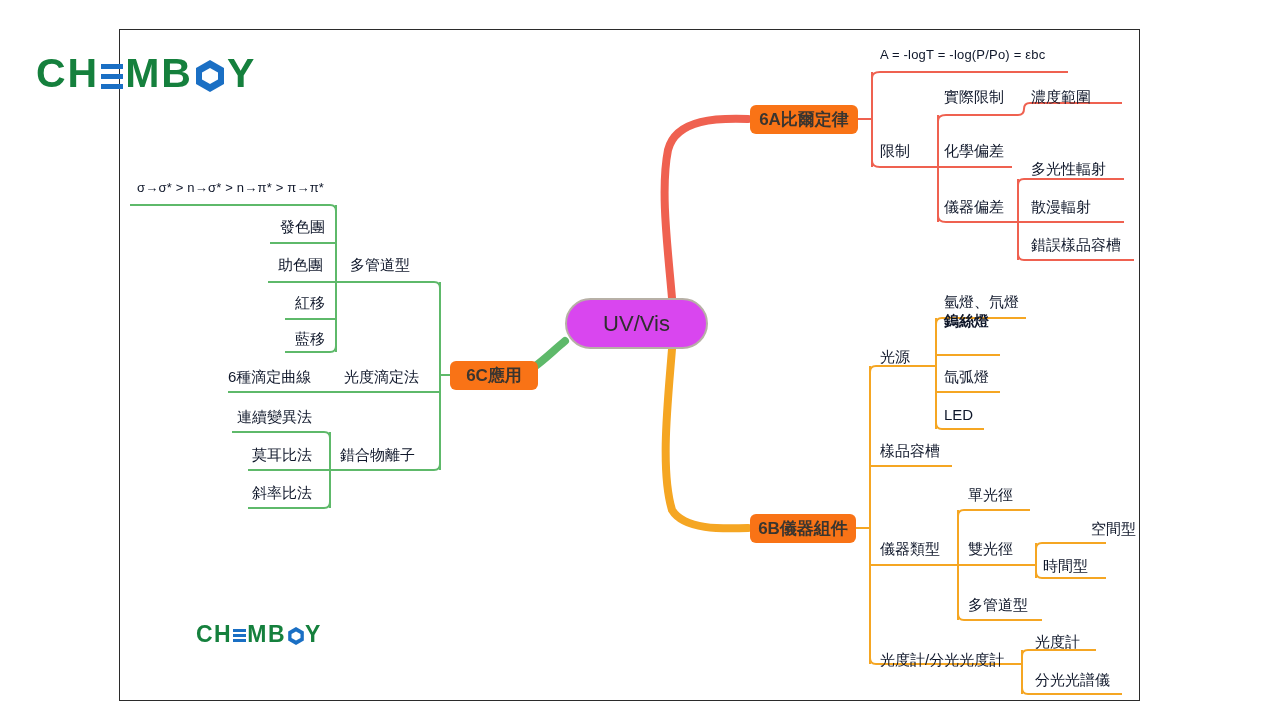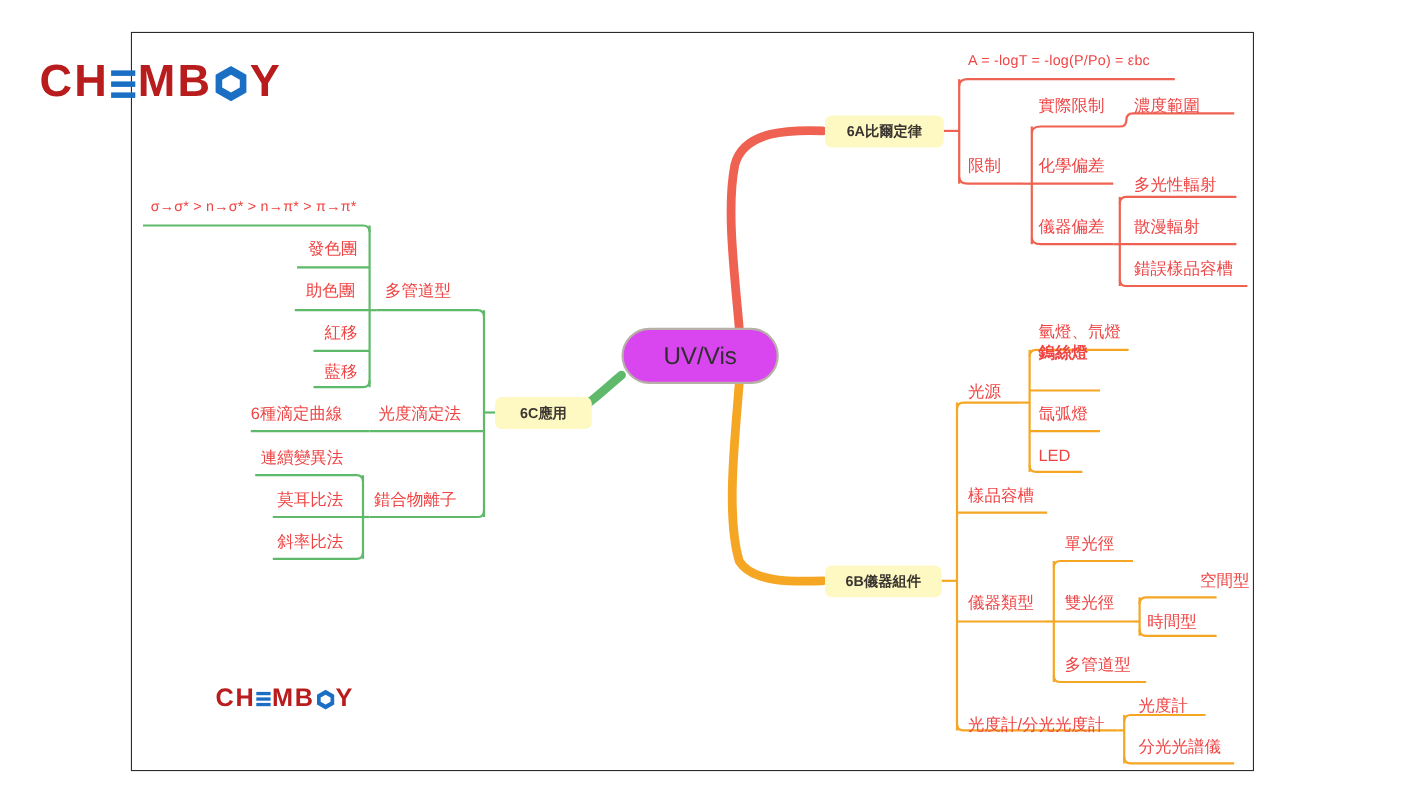--- a/index.html
+++ b/index.html
@@ -6,44 +6,44 @@
   body{width:1280px;height:720px;position:relative;overflow:hidden;
        font-family:"Liberation Sans","DejaVu Sans",sans-serif;color:#3c3c3c;}
 
   #canvas{position:absolute;inset:0;width:1280px;height:720px;}
 
   
   .frame{position:absolute;left:119px;top:29px;width:1021px;height:672px;
          border:1.5px solid #2b2b2b;box-sizing:border-box;background:transparent;}
 
   
-  .logo{position:absolute;font-weight:bold;letter-spacing:1px;color:#b91c1c;
+  .logo{position:absolute;font-weight:bold;letter-spacing:1px;color:#15803d;
         font-family:"Liberation Sans","DejaVu Sans",sans-serif;white-space:nowrap;}
   .logo-main{left:36px;top:50px;font-size:41px;letter-spacing:2px;}
   .logo-wm{left:196px;top:621px;font-size:23px;letter-spacing:1.5px;}
   .logo .hexo{position:relative;display:inline-block;}
   .logo .hexo svg{position:absolute;left:50%;top:50%;transform:translate(-50%,-50%);}
 
   
   svg.links{position:absolute;left:0;top:0;width:1280px;height:720px;pointer-events:none;}
 
   
   .center-node{position:absolute;left:565px;top:298px;width:143px;height:51px;
      border:2.5px solid #b7b0a6;border-radius:26px;background:#d946ef;
      display:flex;align-items:center;justify-content:center;
      font-size:22px;color:#2f2f2f;box-sizing:border-box;}
 
   
-  .lvl1{position:absolute;background:#fef9c3;border-radius:6px;
+  .lvl1{position:absolute;background:#f97316;border-radius:6px;
         display:flex;align-items:center;justify-content:center;
-        font-size:13px;font-weight:bold;color:#3a352f;white-space:nowrap;
+        font-size:17px;font-weight:bold;color:#3a352f;white-space:nowrap;
         padding:0 10px;box-sizing:border-box;}
 
   
-  .lbl{position:absolute;white-space:nowrap;font-size:15px;color:#ef4444;
+  .lbl{position:absolute;white-space:nowrap;font-size:15px;color:#0f172a;
        line-height:1;}
   .lbl.mono{font-size:13px;letter-spacing:.2px;}
 </style>
 </head>
 <body>
 
 <div id="canvas">
 
   <div class="frame"></div>
 

